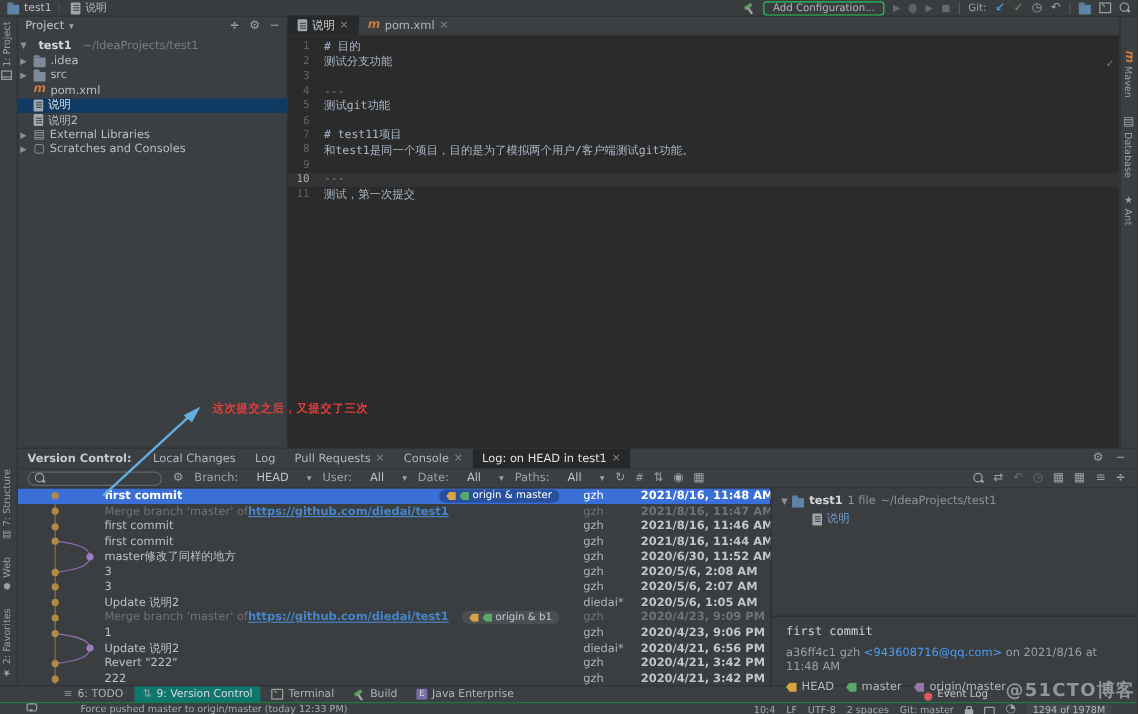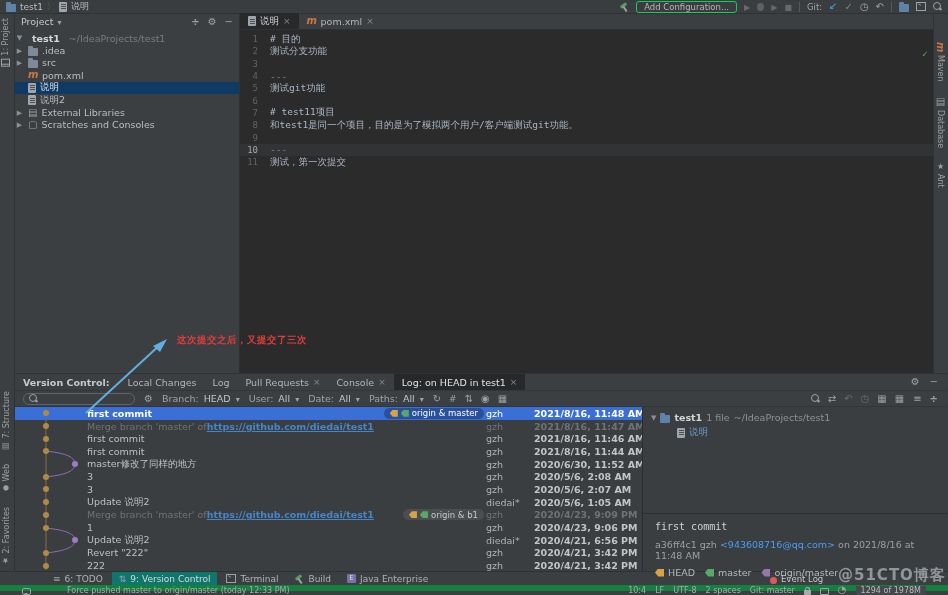--- a/index.html
+++ b/index.html
@@ -116,21 +116,21 @@
   
   .vc{height:198px;border-top:1px solid #2f3234;display:flex;flex-direction:column;background:#3b3e40}
   .vc-tabs{height:16px;display:flex;align-items:stretch;padding-left:8px;font-size:9.5px;background:#3c3f41}
   .vc-lbl{align-self:center;font-weight:bold;color:#c7cacc;margin-right:10px}
   .vtab{display:flex;align-items:center;gap:4px;padding:0 8px;color:#b3b6b8;white-space:nowrap}
   .vtab.act{background:#26282a;color:#e0e2e4}
   .vc-tabs .ticons{margin-left:auto;display:flex;align-items:center;gap:10px;padding-right:10px}
   .vc-toolbar{height:17px;display:flex;align-items:center;gap:9px;padding:0 8px;background:#3c3f41;border-top:1px solid #333638;border-bottom:1px solid #333638;font-size:9.5px}
   .srch{width:112px;height:12px;border:1px solid #5f6466;border-radius:7px;display:flex;align-items:center;gap:3px;padding:0 5px}
   .srch input{flex:1;min-width:0;background:transparent;border:none;outline:none;color:#c8cbcd;font-size:9px;font-family:inherit}
-  .flt{display:flex;align-items:center;gap:5px;white-space:nowrap}
+  .flt{display:flex;align-items:center;gap:15px;white-space:nowrap}
   .flt .fl{color:#9fa2a4}.flt .fv{color:#c2c5c7}
   .tgrp{display:flex;align-items:center;gap:8px}
   .vc-toolbar .rgrp{margin-left:auto}
   .vc-toolbar .fargrp{padding-right:2px}
 
   .vc-body{flex:1;display:flex;min-height:0}
   .log{flex:1;position:relative;overflow:hidden}
   .log svg.graph{position:absolute;left:0;top:0;pointer-events:none}
   .lrow{height:12.7px;display:flex;align-items:center;padding-left:72px;padding-right:8px;position:relative;font-size:9.5px;white-space:nowrap}
   .lrow .dot{position:absolute;left:28px;top:50%;margin-top:-3px;width:6px;height:6px;border-radius:50%;background:#b08a45}
@@ -138,21 +138,21 @@
   .lrow .mm{color:#bdc0c2;overflow:hidden;text-overflow:ellipsis}
   .lrow a.mlink{color:#4a9df6;text-decoration:underline;font-weight:bold}
   .lrow .sp{flex:1}
   .lrow .author{width:48px;flex:none;color:#b0b3b5}
   .lrow .date{width:100px;flex:none;color:#c2c5c7;font-weight:bold}
   .lrow.sel{background:#3a6fd8}
   .lrow.sel .mm{color:#fff;font-weight:bold}
   .lrow.sel .author,.lrow.sel .date{color:#fff}
   .lrow.faded .mm,.lrow.faded .author,.lrow.faded .date{color:#6f7376}
   .lrow.faded a.mlink{opacity:.75}
-  .pill{display:flex;align-items:center;gap:3px;background:#4b4e50;border-radius:7px;padding:0 6px;height:11px;font-size:8.5px;color:#c6c9cb;margin-right:2px}
+  .pill{display:flex;align-items:center;gap:3px;background:#4b4e50;border-radius:7px;padding:0 6px;height:11px;font-size:8.5px;color:#c6c9cb;margin-right:20px}
   .lrow.sel .pill{background:rgba(0,0,0,.28);color:#fff}
   .pill .g-tag{width:8px;height:7px}
   .tag-y{background:#d9a343}.tag-g{background:#59a869}
 
   
   .details{width:306px;flex:none;border-left:1px solid #2a2c2e;display:flex;flex-direction:column;background:#3b3e40}
   .d-files{flex:1;padding:5px 8px;font-size:9.5px}
   .d-root{display:flex;align-items:center;gap:4px}
   .d-root .arrow{color:#8c8f91;font-size:7px}
   .d-root .nm{font-weight:bold;color:#d4d6d8}
@@ -162,21 +162,21 @@
   .d-msg{font-family:"DejaVu Sans Mono","Liberation Mono",monospace;font-size:10px;color:#d0d3d5}
   .d-hash{margin-top:7px;color:#9da0a2}
   .d-hash a{color:#4a9df6;text-decoration:none}
   .d-refs{margin-top:6px;display:flex;align-items:center;gap:10px}
   .d-ref{display:flex;align-items:center;gap:4px;color:#b6b9bb}
 
   
   .bottombar{height:14px;display:flex;align-items:stretch;gap:2px;background:#3c3f41;border-top:1px solid #2f3234;padding-left:46px;font-size:9px;color:#b0b3b5}
   .bitem{display:flex;align-items:center;gap:4px;padding:0 7px;white-space:nowrap}
   .bitem.act{background:#0f766e;color:#d8dadc}
-  .statusbar{height:10px;display:flex;align-items:flex-end;background:#3c3f41;border-top:6px solid #15803d;padding:0 22px;font-size:8px;color:#a8abad;gap:8px}
+  .statusbar{height:10px;display:flex;align-items:flex-start;background:#3c3f41;border-top:1px solid #15803d;padding:0 22px;font-size:8px;color:#a8abad;gap:8px}
   .statusbar .msg{margin-left:28px;white-space:nowrap}
   .statusbar .right{margin-left:auto;display:flex;align-items:center;gap:9px;white-space:nowrap}
   .mem{background:#45484a;padding:0 5px;color:#b8bbbd}
 
   
   .annot{position:absolute;left:0;top:0;width:948px;height:595px;pointer-events:none;z-index:30}
   .annot .txt{position:absolute;left:177px;top:334px;color:#e13d3d;font-size:9.5px;font-weight:bold;letter-spacing:.5px}
   .annot svg{position:absolute;left:80px;top:333px}
   .wm{position:absolute;left:838px;top:566px;font-size:15px;font-weight:bold;color:rgba(215,222,228,.55);z-index:40;letter-spacing:1px}
   .evlog{position:absolute;left:770px;top:574px;display:flex;align-items:flex-end;gap:4px;font-size:8.5px;color:#c5c8ca;z-index:35}

